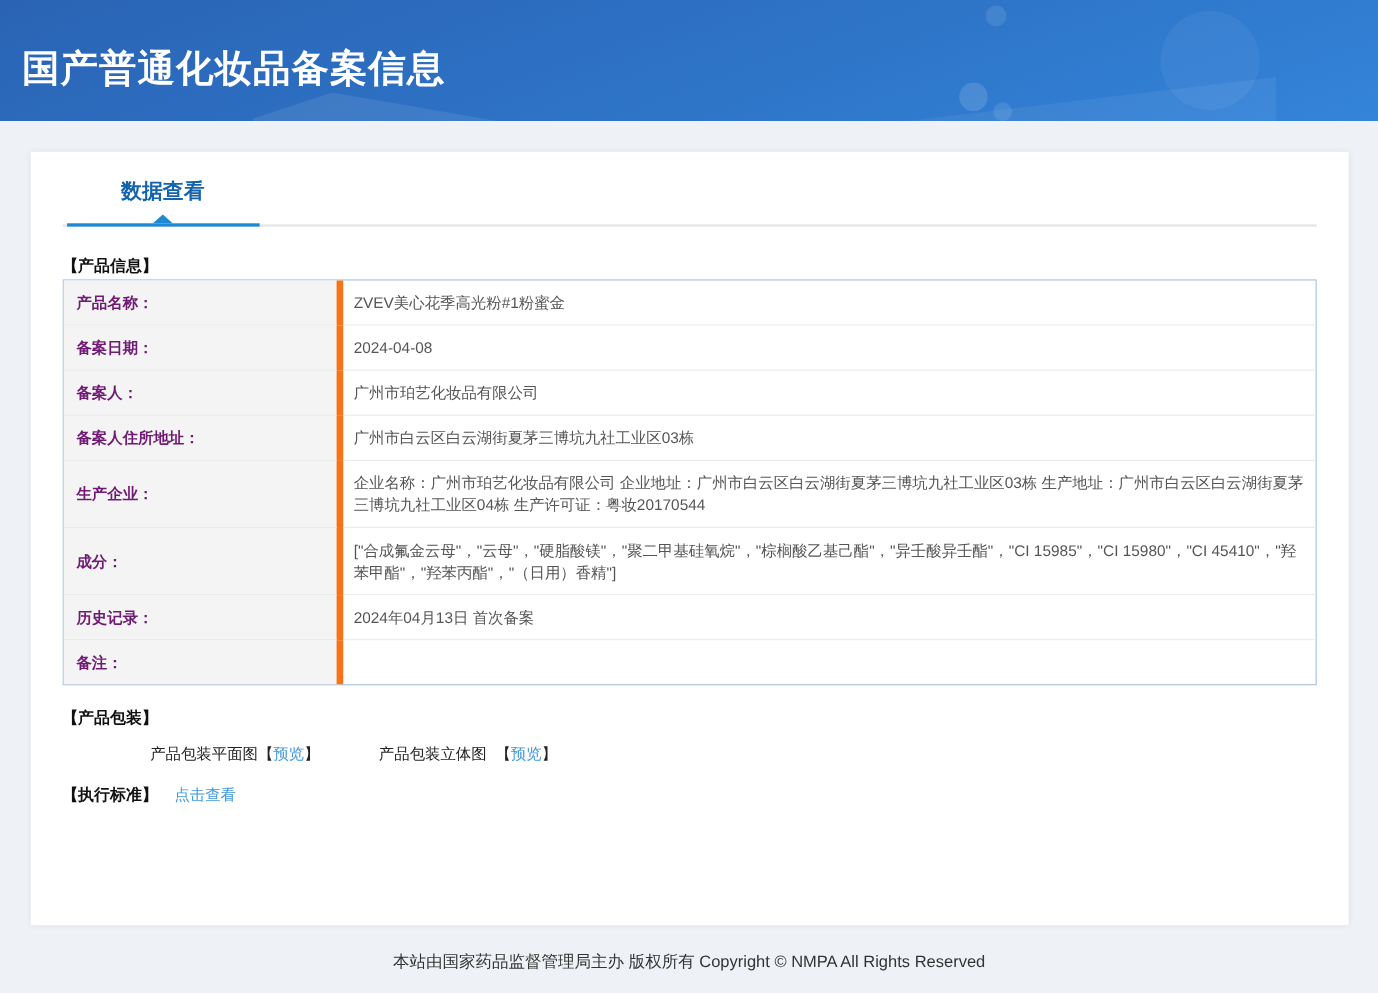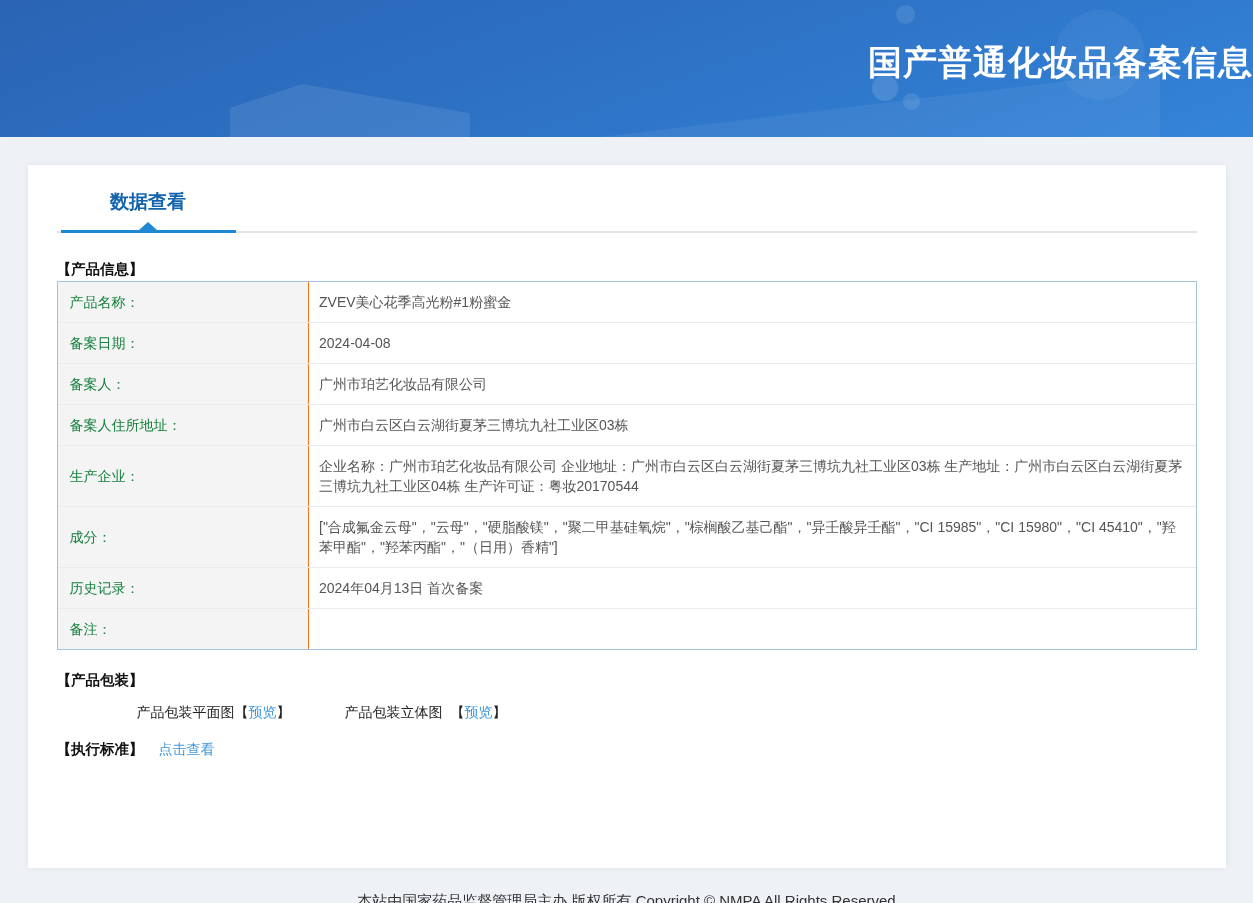--- a/index.html
+++ b/index.html
@@ -8,24 +8,23 @@
     width: 1253px;
     height: 903px;
     background: #eef1f5;
     font-family: "Liberation Sans", sans-serif;
     overflow: hidden;
   }
 
   
   .page-header {
     position: relative;
-    height: 137px;
+    height: 110px;
     background: linear-gradient(160deg, #2a63b4 0%, #2e74c7 55%, #3384da 100%);
     overflow: hidden;
-    text-align: right;
   }
   .page-header h1 {
     position: relative;
     z-index: 2;
     margin: 0;
     padding: 40px 0 0 20px;
     color: #ffffff;
     font-size: 34px;
     font-weight: 700;
     letter-spacing: 1px;
@@ -108,24 +107,24 @@
   table.info-table { width: 100%; border-collapse: collapse; }
   .info-table td {
     font-size: 14px;
     padding: 10px 10px;
     vertical-align: middle;
     line-height: 20px;
   }
   .info-table td.label-cell {
     width: 251px;
     background: #f4f4f4;
-    font-weight: 400;
-    color: #15803d;
+    font-weight: 700;
+    color: #701a75;
     padding-left: 12px;
-    border-right: 1px solid #f97316;
+    border-right: 6px solid #f97316;
     border-bottom: 1px solid #ebebeb;
   }
   .info-table td.value-cell {
     color: #555555;
     border-bottom: 1px solid #ebebeb;
   }
   .info-table tr:last-child td { border-bottom: none; }
 
   
   .st-pack { margin-top: 22px; }

